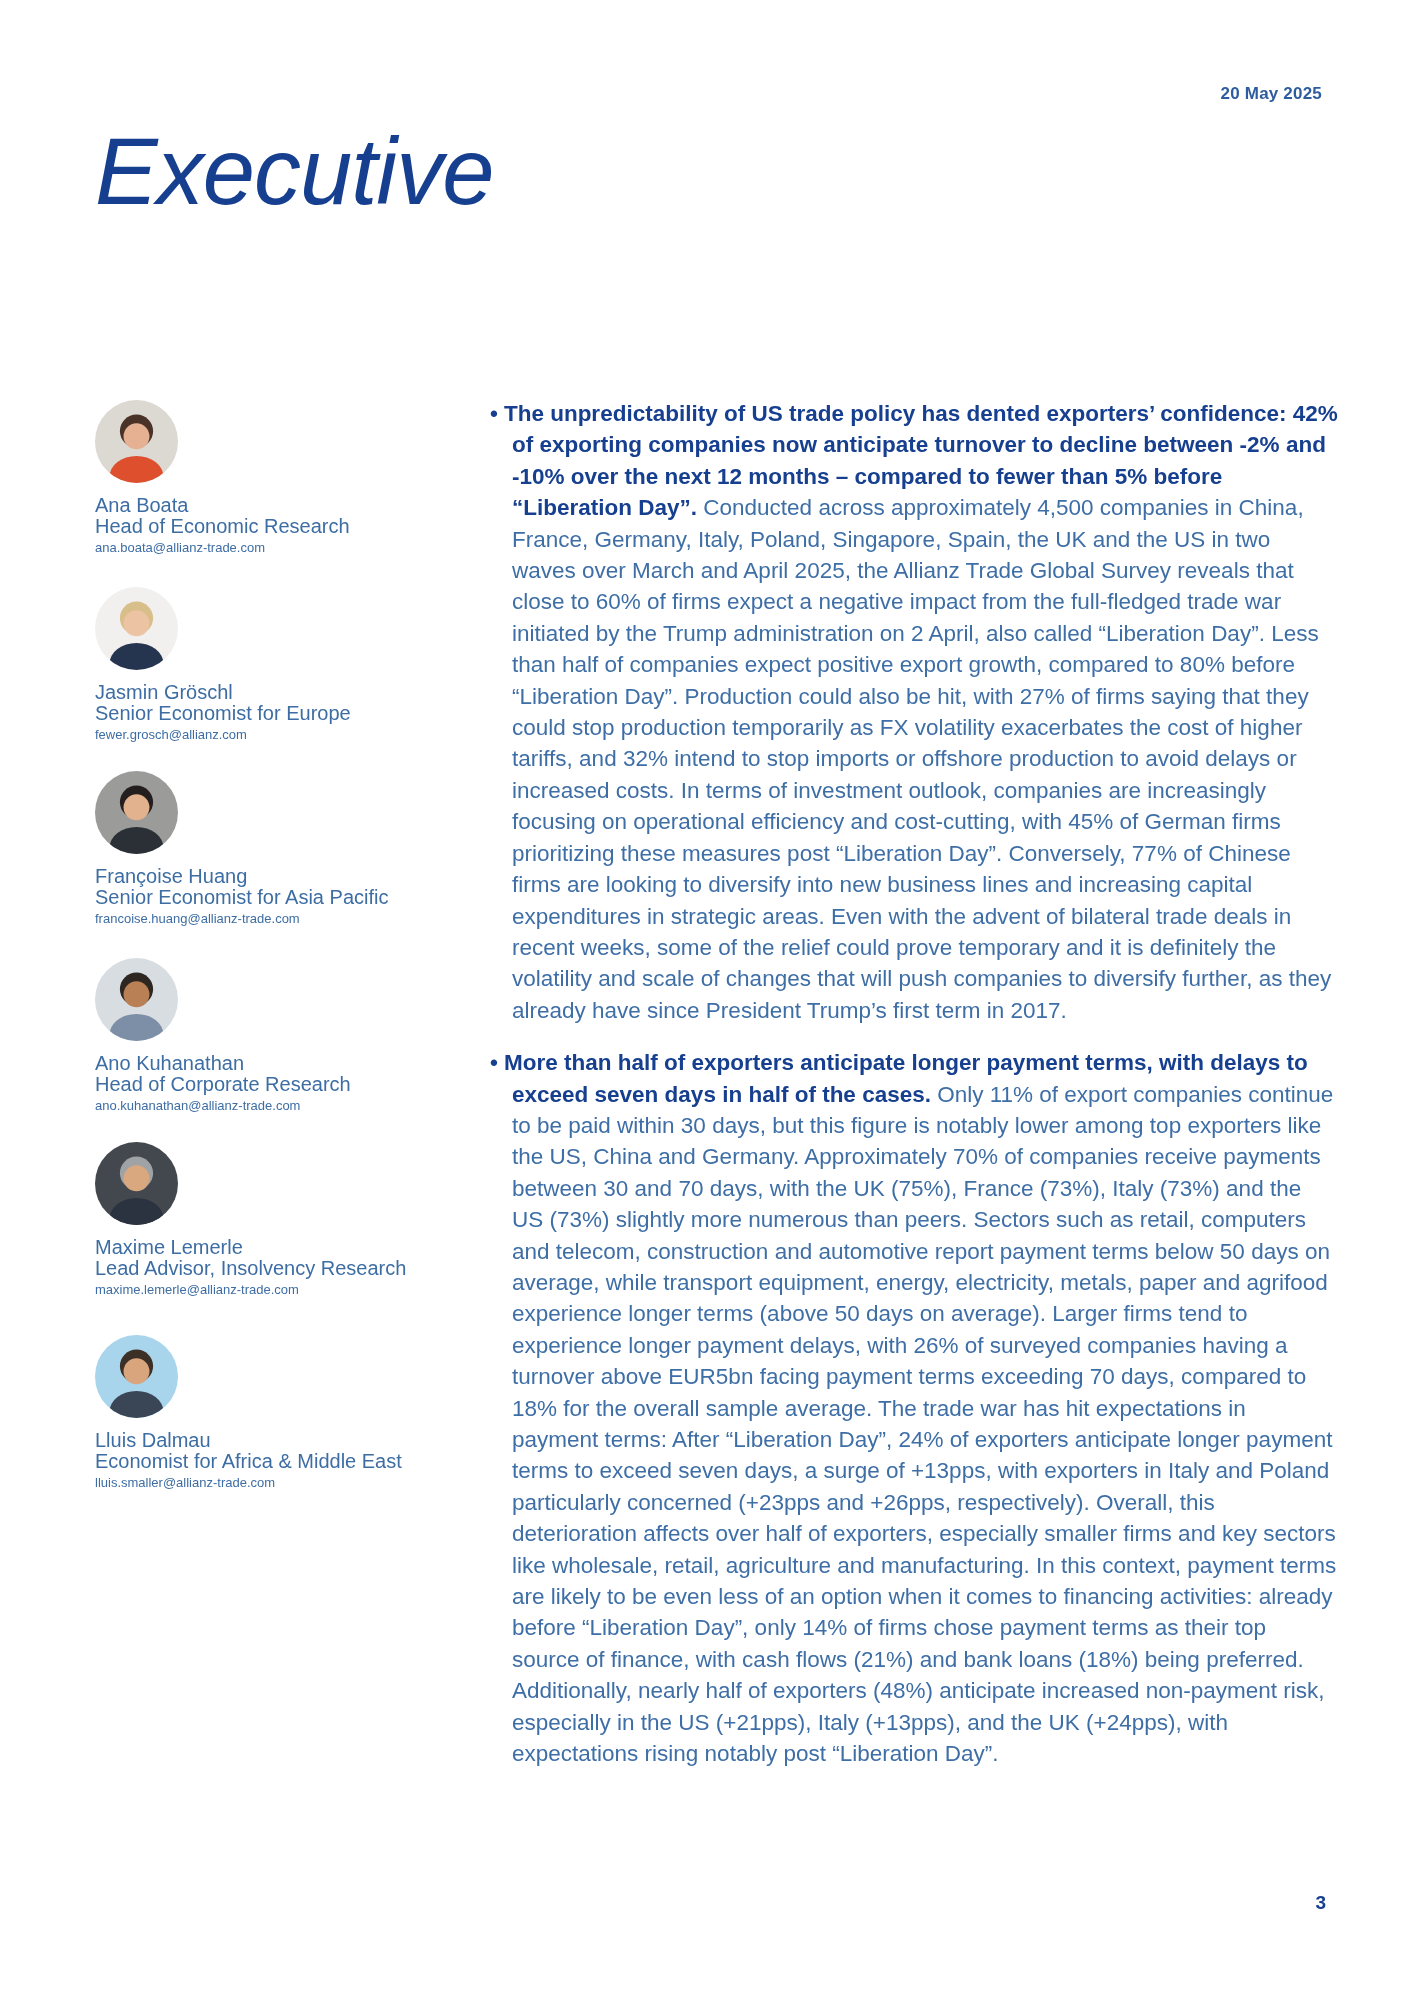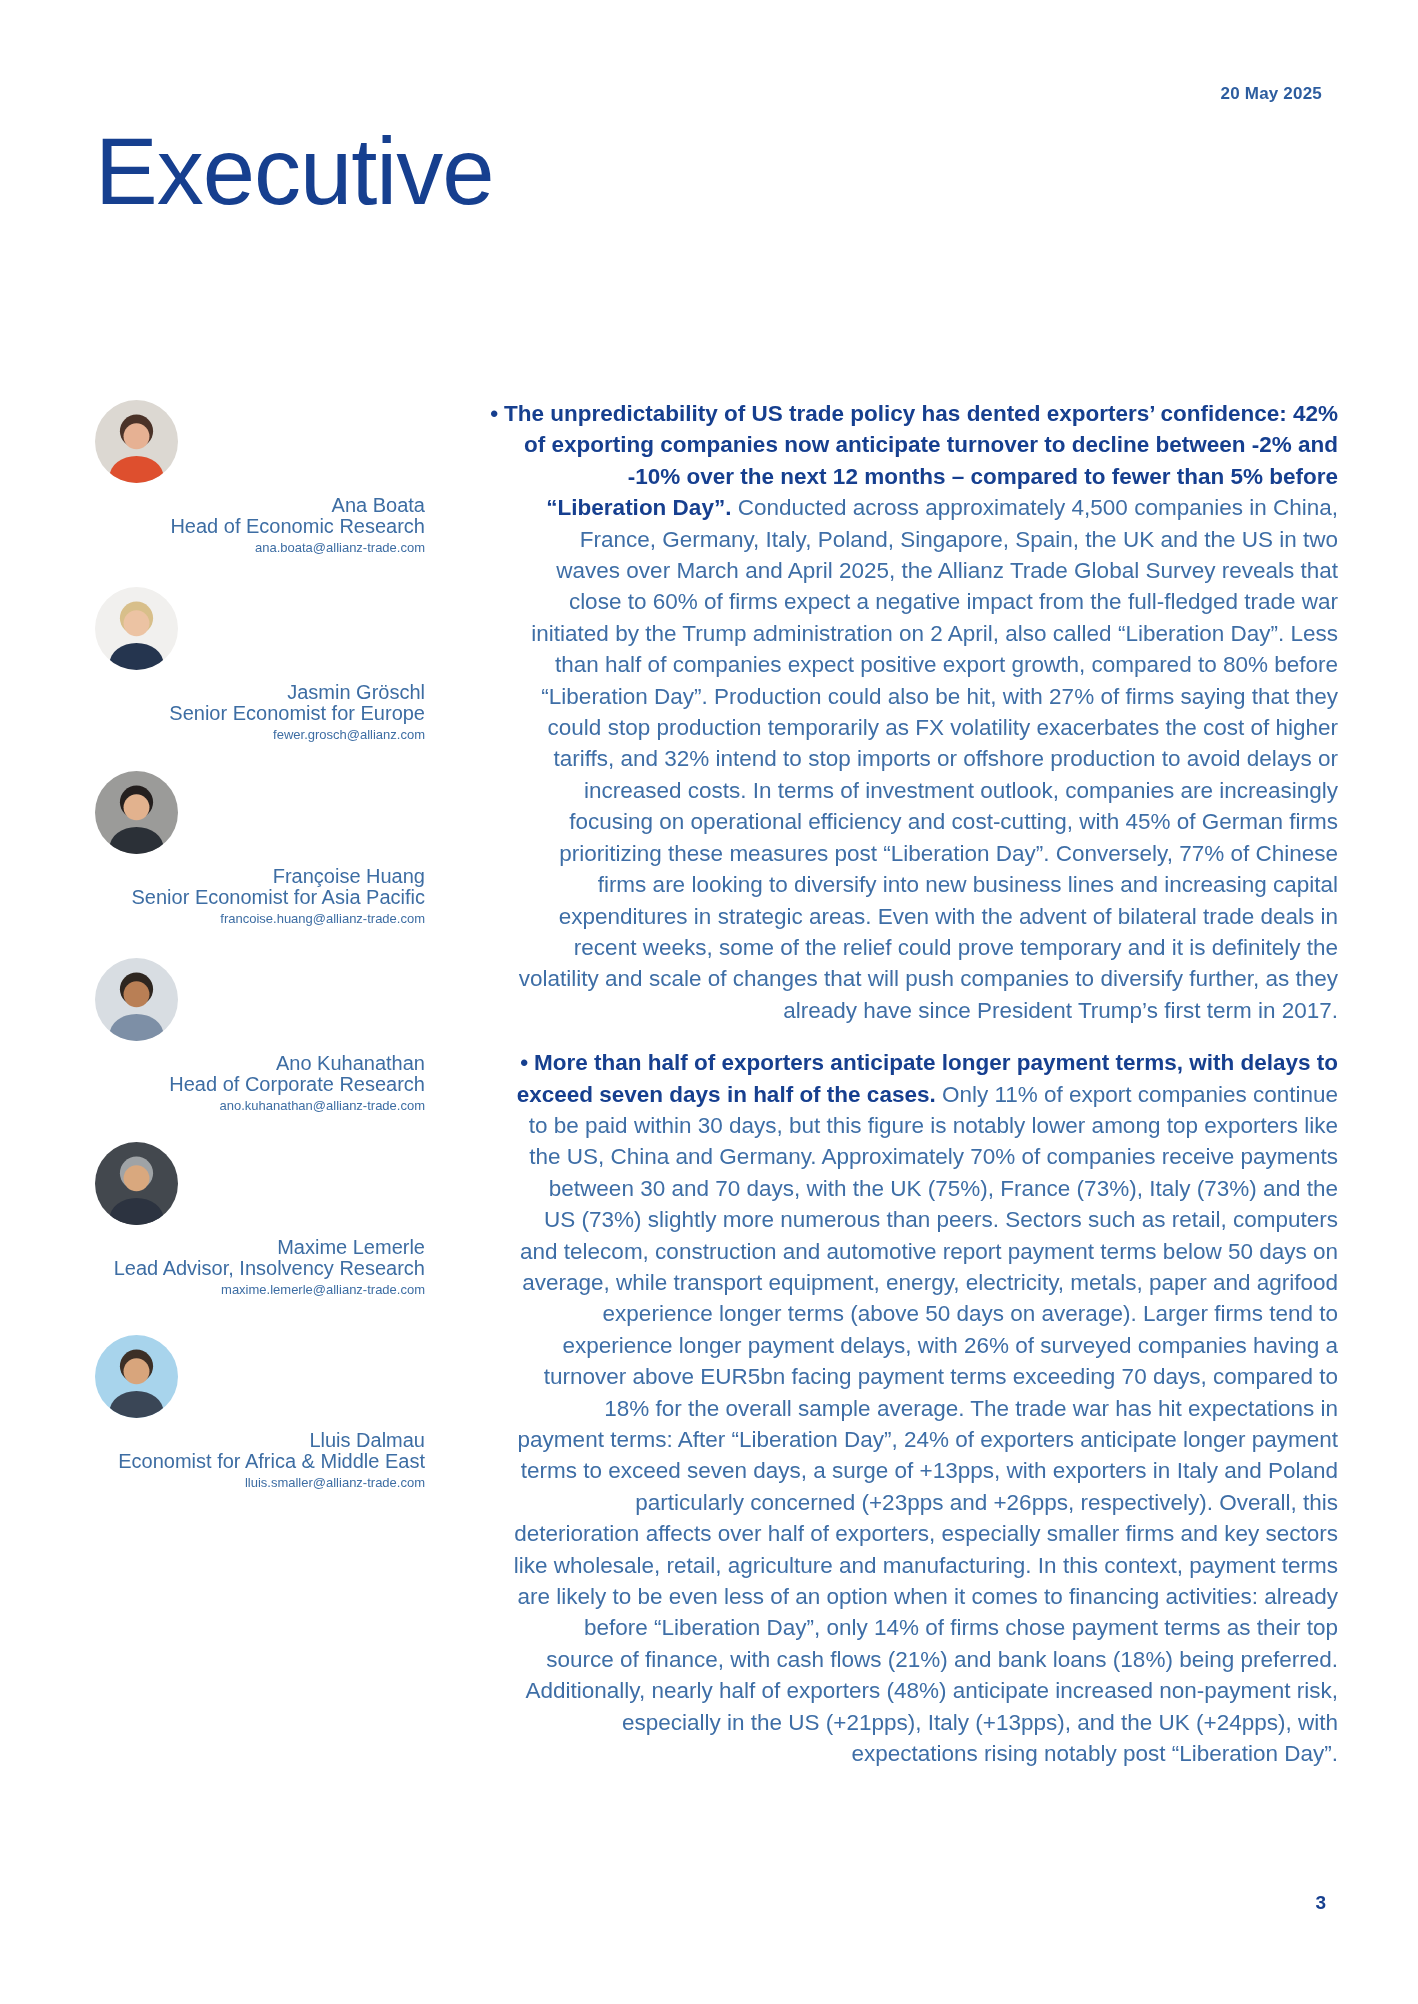--- a/index.html
+++ b/index.html
@@ -6,41 +6,40 @@
   body{
     font-family:"Liberation Sans", sans-serif;
     background:#ffffff;
   }
   .page{
     position:relative;
     width:1418px;
     height:2004px;
     background:#ffffff;
     overflow:hidden;
-    text-align:right;
   }
   .date{
     position:absolute;
     top:84px;
     right:96px;
     font-size:17px;
     font-weight:700;
     color:var(--c-date,#2d5d9f);
     letter-spacing:.2px;
   }
   .title{
     position:absolute;
     top:108px;
     left:95px;
     font-weight:500;
     letter-spacing:-1px;
     line-height:1.36;
     font-size:94px;
   }
-  .title .line1{color:var(--c-accent_dark,#163f8f);}
+  .title .line1{color:var(--c-accent_dark,#163f8f);font-style:italic;}
   .title .line2{color:var(--c-magenta,#ad3276); margin-left:152px;}
 
   
   .author{
     position:absolute;
     left:95px;
     width:330px;
   }
   .avatar{
     width:83px;

